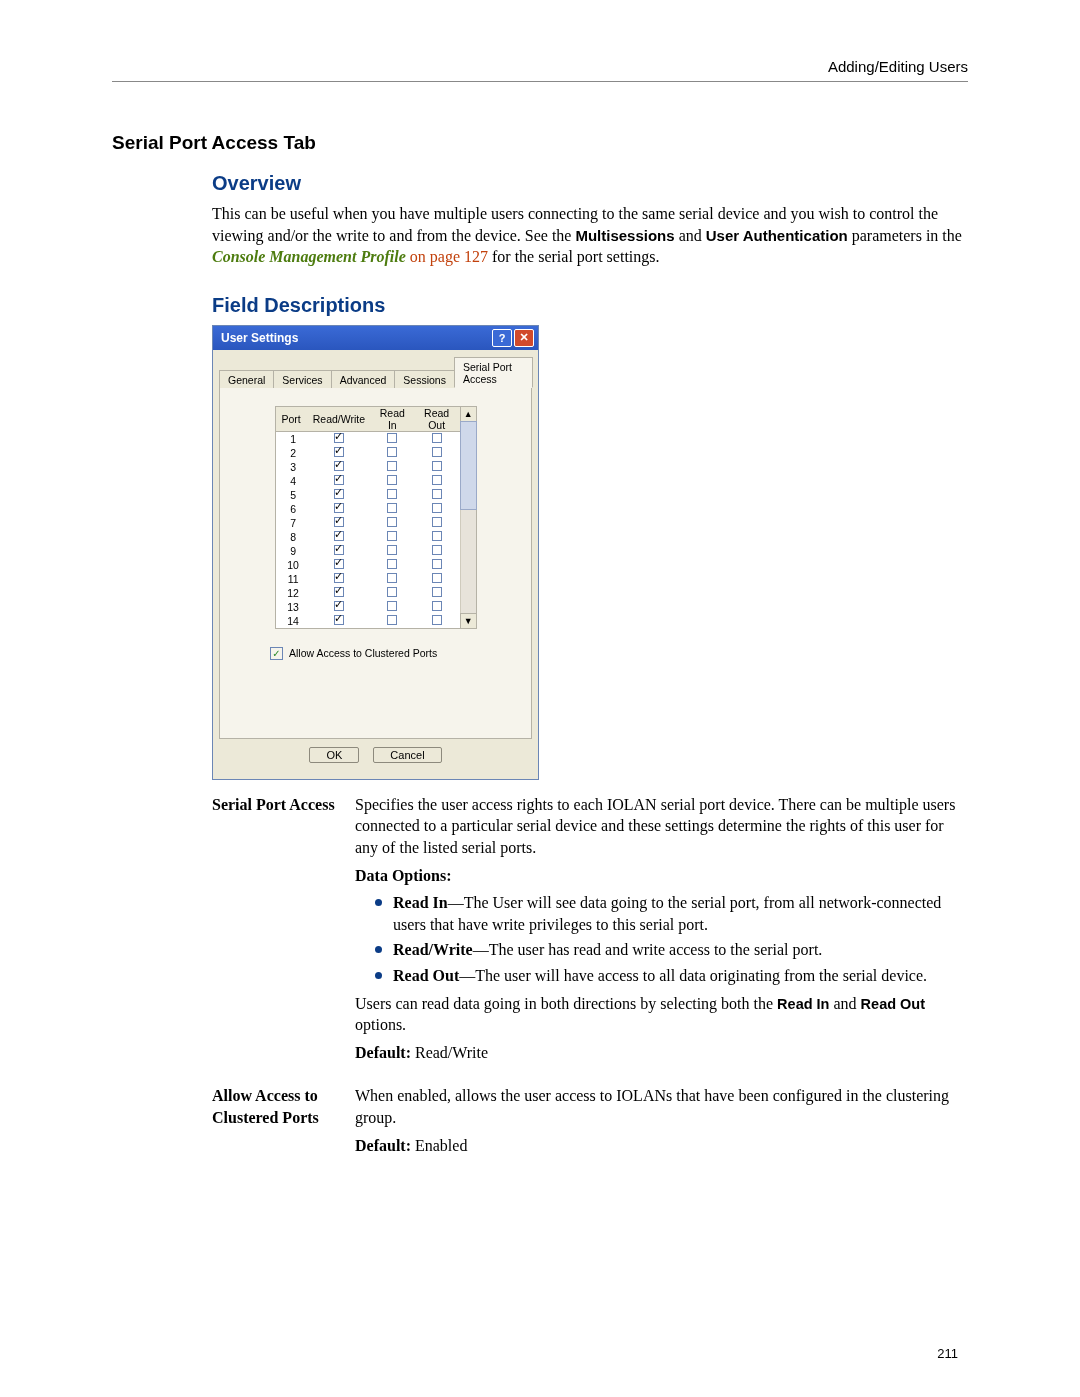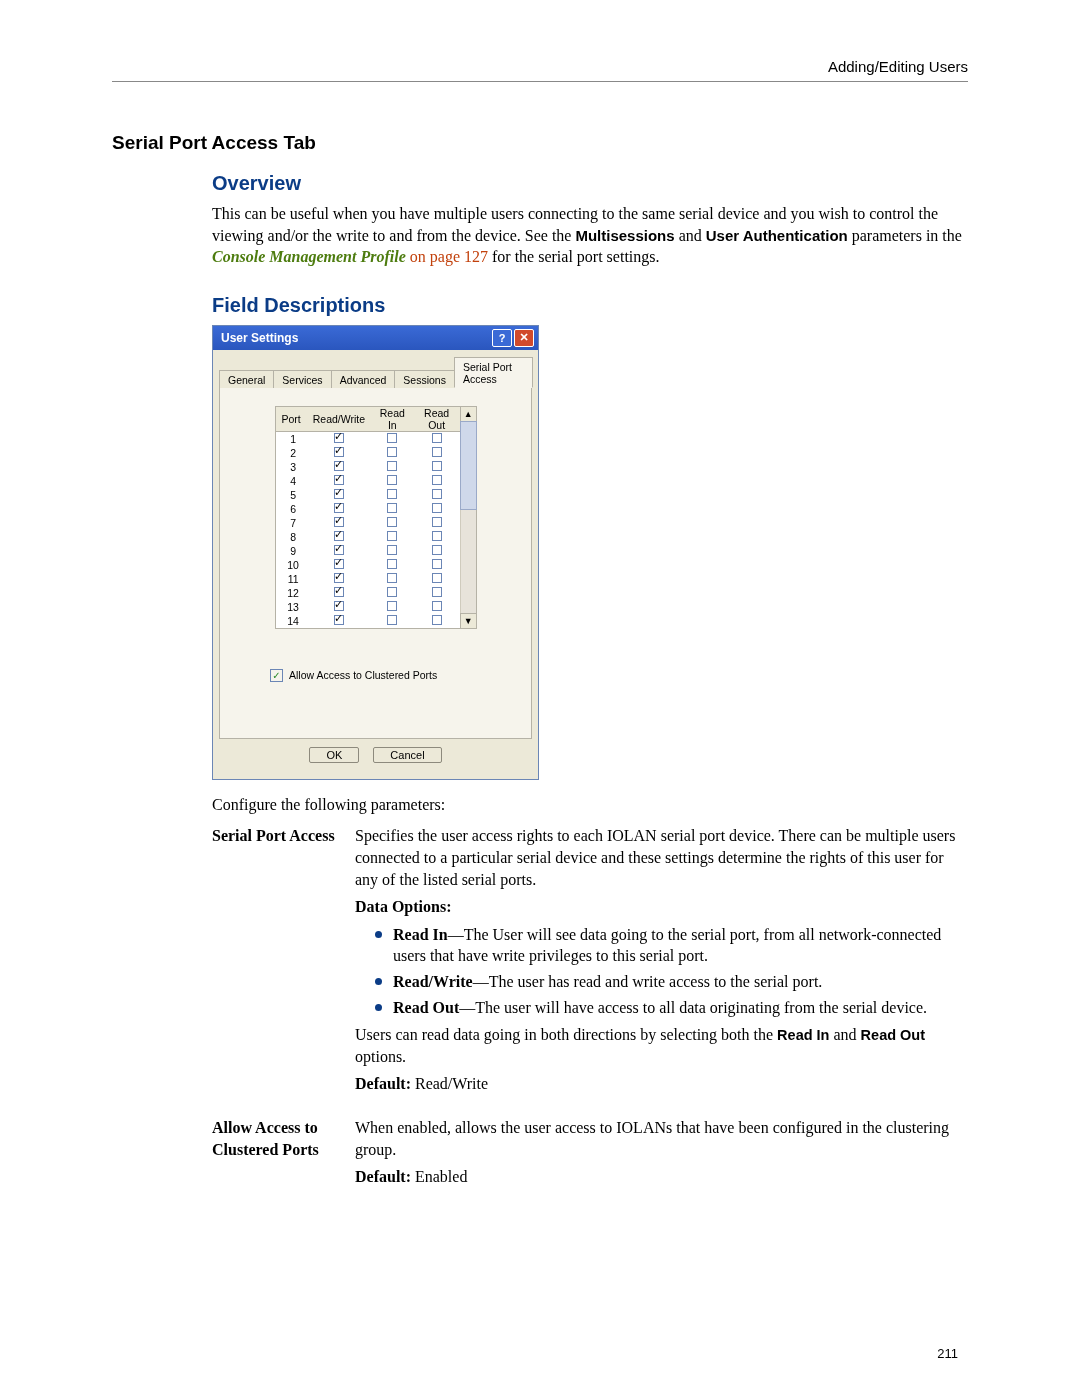--- a/index.html
+++ b/index.html
@@ -101,21 +101,20 @@
     z-index: 2;
   }
   .tab-panel {
     border: 1px solid #b5b2a6;
     border-top: none;
     background: #f6f4ec;
     padding: 18px 10px 12px 10px;
     min-height: 320px;
     display: flex;
     flex-direction: column;
-    gap: 22px;
   }
   .grid-wrap {
     display: flex;
     justify-content: center;
   }
   .grid-box {
     border: 1px solid #b5b2a6;
     background: #fff;
     display: flex;
     width: 200px;
@@ -386,21 +385,20 @@
             <span>Allow Access to Clustered Ports</span>
           </div>
         </div>
         <div class="dlg-buttons">
           <button>OK</button>
           <button>Cancel</button>
         </div>
       </div>
     </div>
 
-    <p class="flow">Configure the following parameters:</p>
 
     <div class="desc-table">
       <div class="desc-term">Serial Port Access</div>
       <div>
         <div>Specifies the user access rights to each IOLAN serial port device. There can be multiple users connected to a particular serial device and these settings determine the rights of this user for any of the listed serial ports.</div>
         <div style="margin-top:6px;"><span class="desc-term">Data Options:</span></div>
         <ul class="opts">
           <li><span class="desc-term">Read In</span><span>—The User will see data going to the serial port, from all network-connected users that have write privileges to this serial port.</span></li>
           <li><span class="desc-term">Read/Write</span><span>—The user has read and write access to the serial port.</span></li>
           <li><span class="desc-term">Read Out</span><span>—The user will have access to all data originating from the serial device.</span></li>

